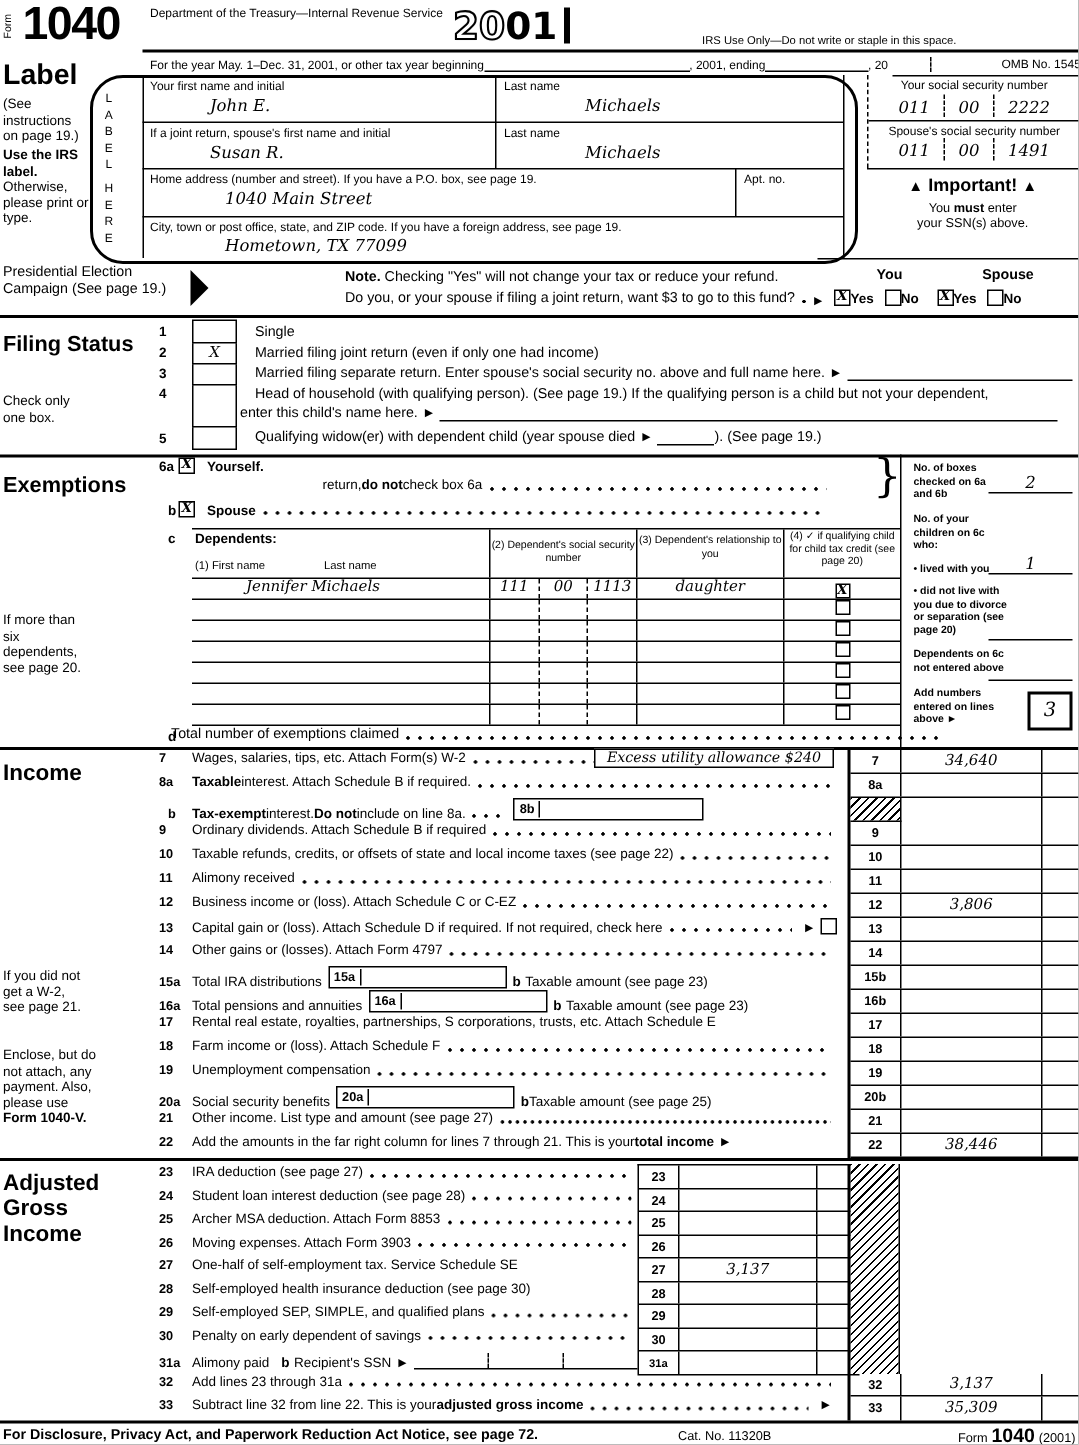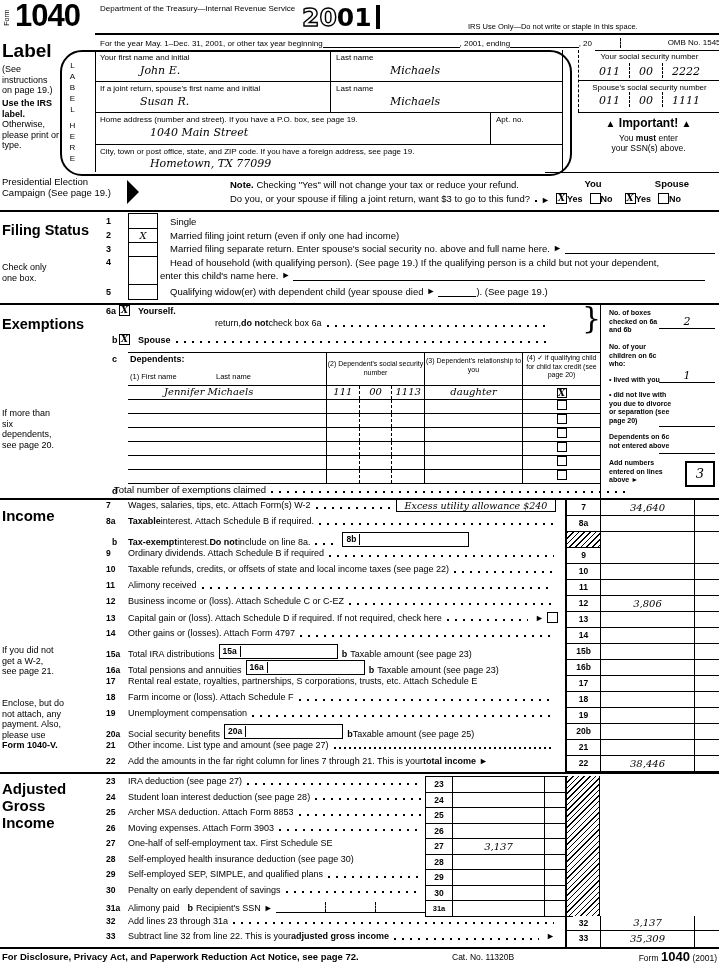--- a/index.html
+++ b/index.html
@@ -111,21 +111,21 @@
       <span class="dashv" style="margin:0 9px"></span>
       <span class="hand">2222</span>
     </div>
     <div class="hl" style="width:141px;margin-top:1px"></div>
     <div class="t8" style="text-align:center;padding-top:2px">Spouse's social security number</div>
     <div class="row" style="justify-content:center;height:16px">
       <span class="hand">011</span>
       <span class="dashv" style="margin:0 9px"></span>
       <span class="hand">00</span>
       <span class="dashv" style="margin:0 9px"></span>
-      <span class="hand">1111</span>
+      <span class="hand">1491</span>
     </div>
   </div>
   <div class="abs hl" style="left:578px;top:112px;width:141px"></div>
 
   <div class="abs" style="left:578px;top:116px;width:141px;height:54px">
     <div style="text-align:center;font-weight:bold;font-size:12px">
       <span style="font-size:10px">▲</span>
       <span>Important!</span>
       <span style="font-size:10px">▲</span>
     </div>
@@ -570,21 +570,21 @@
       <span>Archer MSA deduction. Attach Form 8853</span>
       <span class="dots"></span>
   </div>
   <div class="abs row t9" style="left:95px;top:822.5px;width:330px">
     <span class="ln">26</span>
       <span>Moving expenses. Attach Form 3903</span>
       <span class="dots"></span>
   </div>
   <div class="abs row t9" style="left:95px;top:838px;width:330px">
     <span class="ln">27</span>
-      <span>One-half of self-employment tax. First Schedule SE</span>
+      <span>One-half of self-employment tax. Service Schedule SE</span>
   </div>
   <div class="abs row t9" style="left:95px;top:853.5px;width:330px">
     <span class="ln">28</span>
       <span>Self-employed health insurance deduction (see page 30)</span>
   </div>
   <div class="abs row t9" style="left:95px;top:869px;width:330px">
     <span class="ln">29</span>
       <span>Self-employed SEP, SIMPLE, and qualified plans</span>
       <span class="dots"></span>
   </div>

